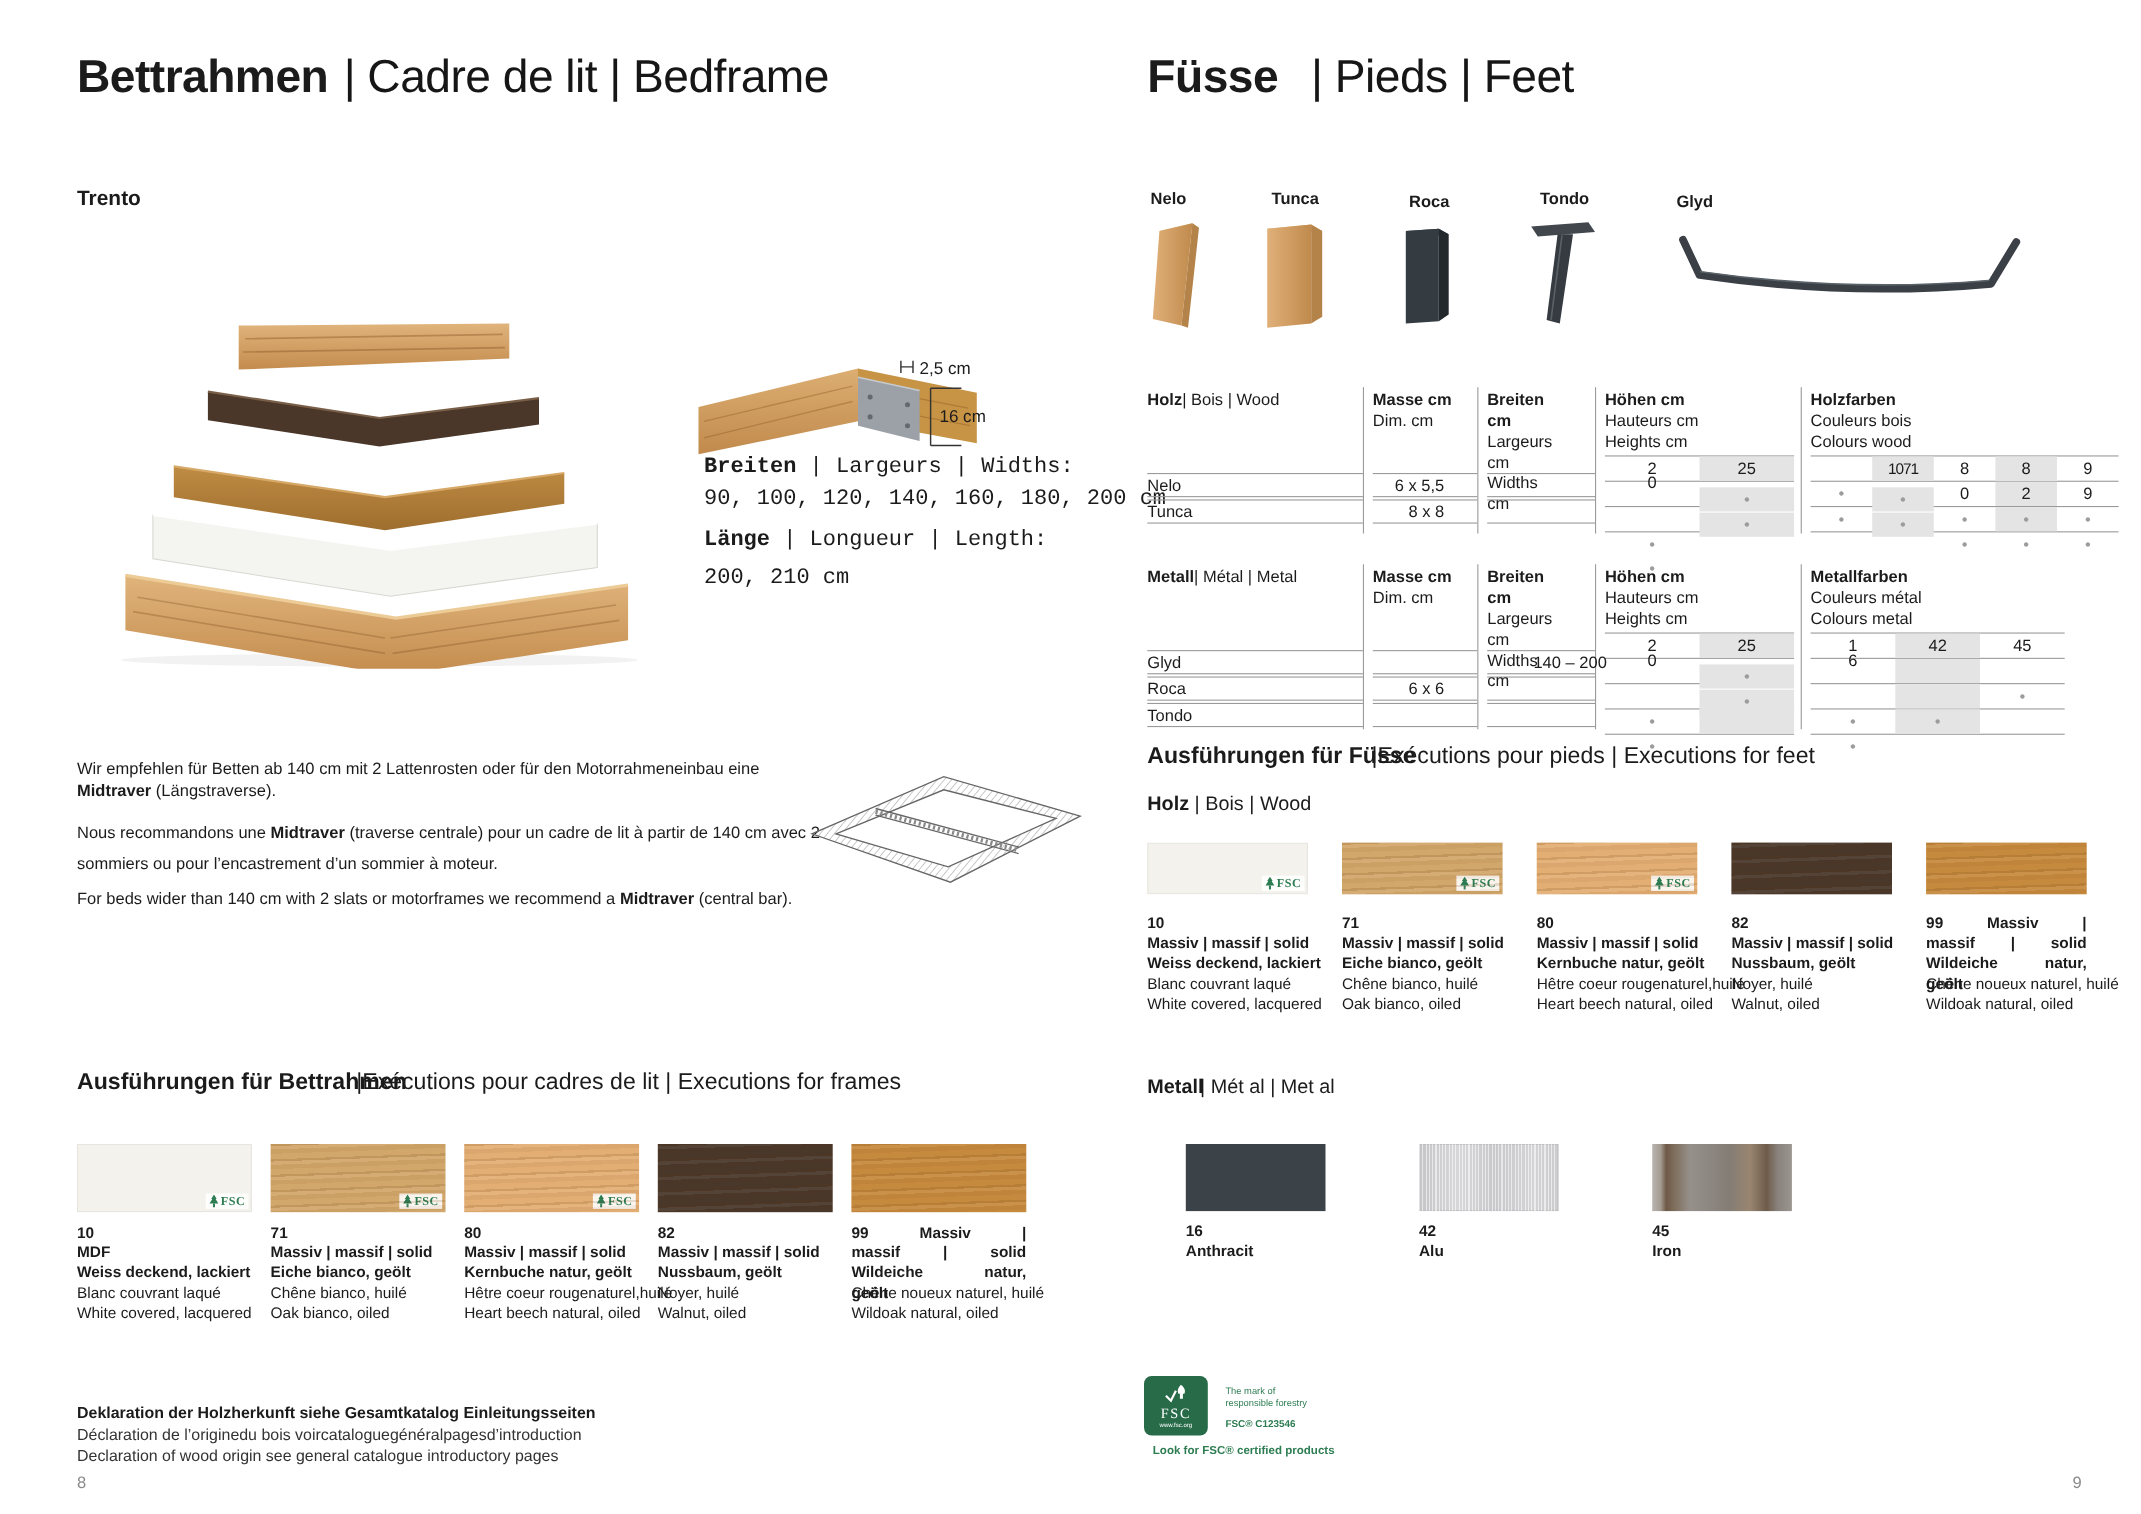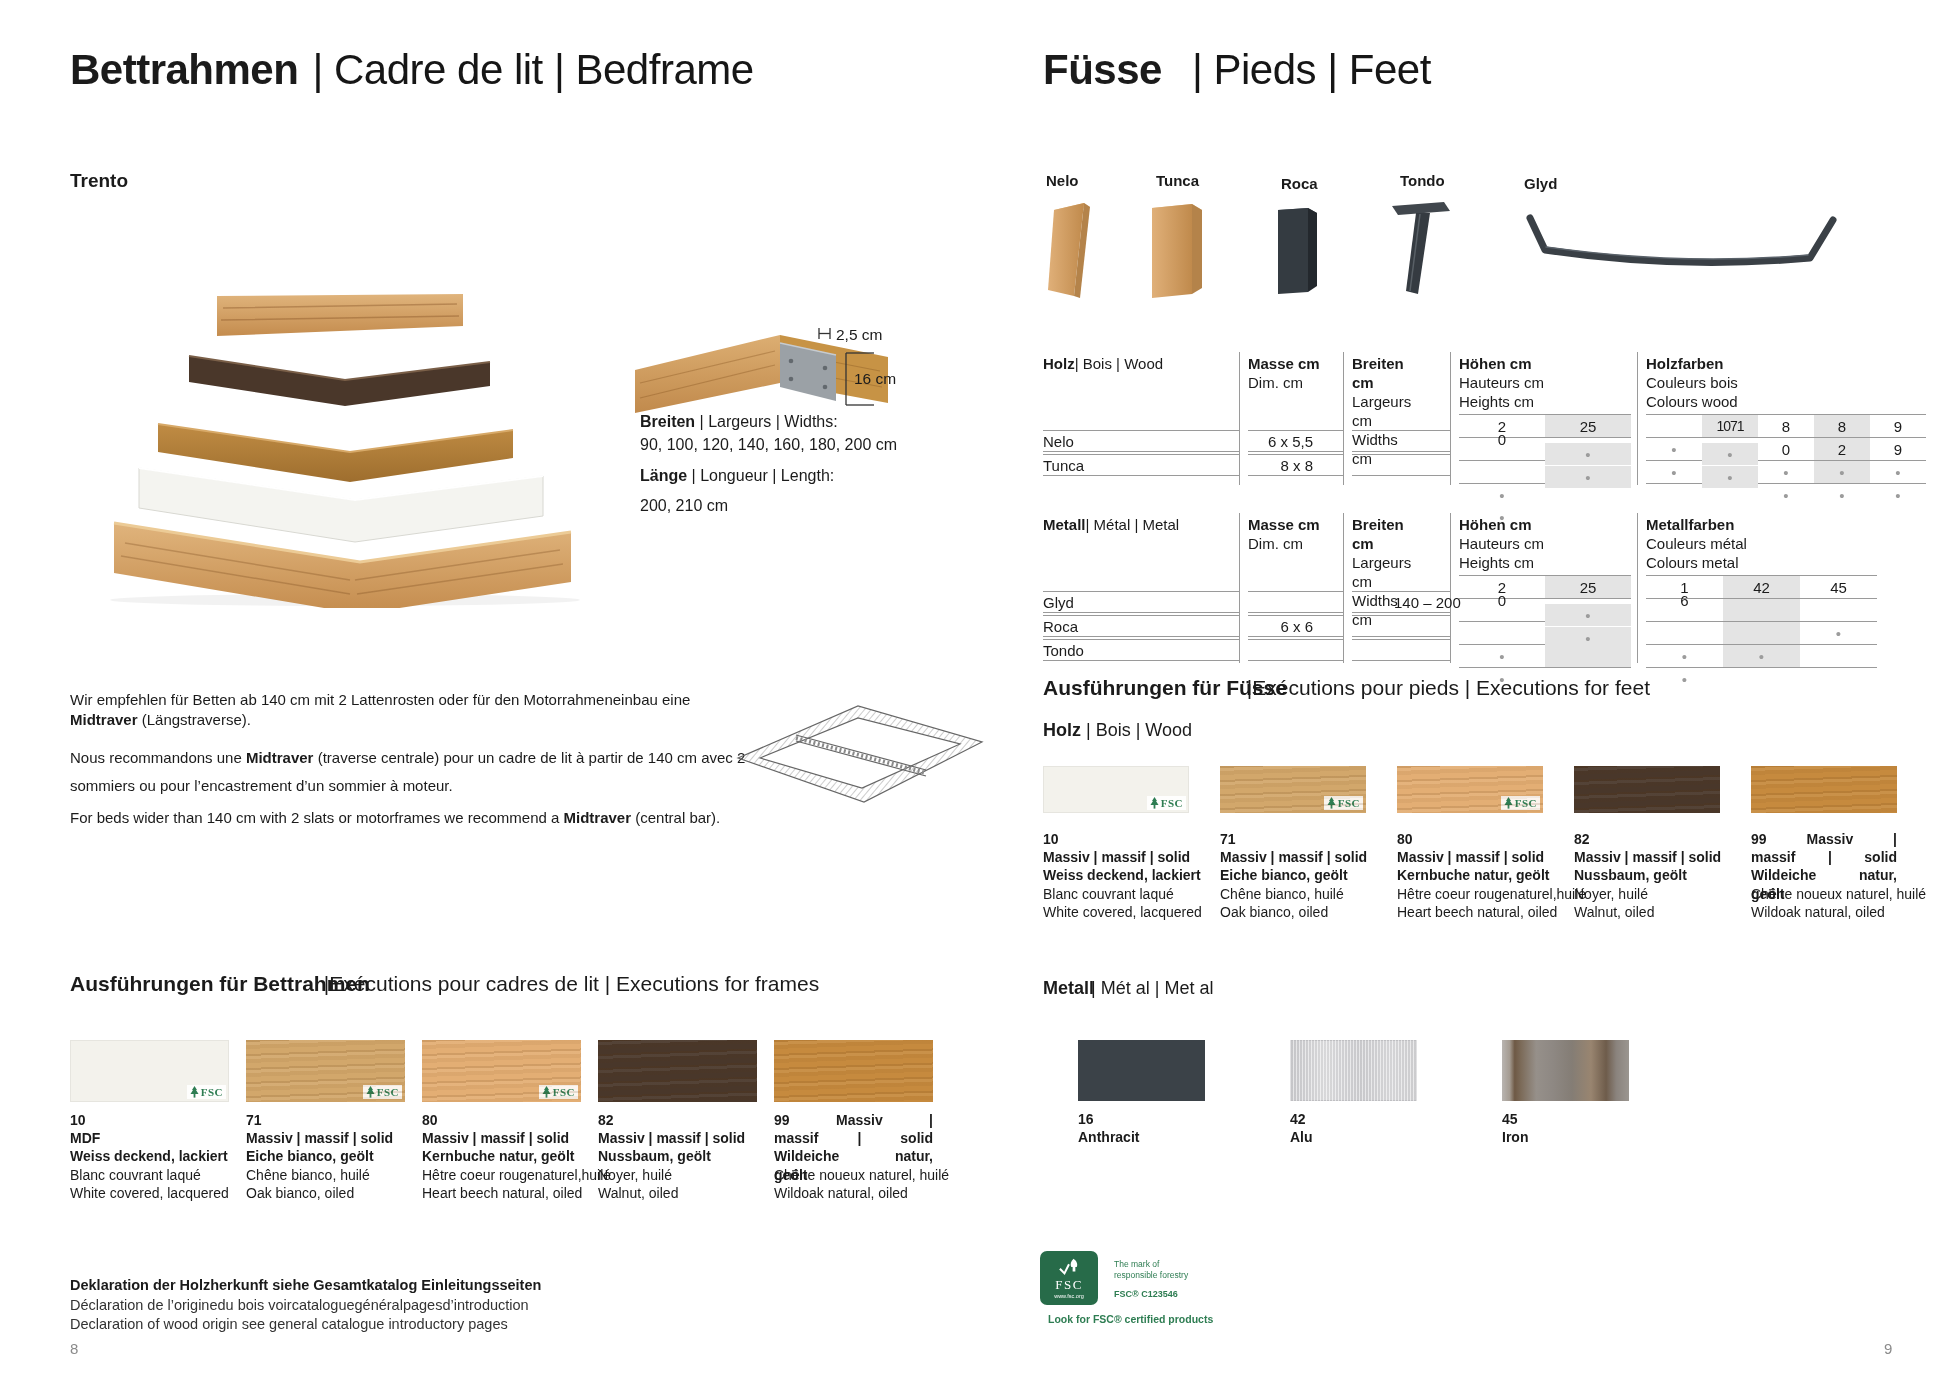--- a/index.html
+++ b/index.html
@@ -11,21 +11,21 @@
 
   
   .ptitle { font-size:42px; letter-spacing:-0.5px; white-space:nowrap; }
   .ptitle .tb { font-weight:700; }
   .ptitle .tl { font-weight:400; margin-left:14px; color:#161616; }
   .ptitle.r .tl { margin-left:30px; }
 
   .model { font-size:19px; font-weight:700; }
 
   
-  .dims { font-size:16px; line-height:1.45; }
+  .dims { font-size:20px; line-height:1.45;font-family:Liberation Mono, monospace; }
   .dims .mt { margin-top:8px; }
   .dims .mt2 { margin-top:6px; }
 
   
   .empf { width:676px; }
   .eh { font-size:23px; white-space:nowrap; }
   .eh .langs { font-weight:400; margin-left:-7px; }
   .empf p { font-size:15px; margin:0; }
   .empf .p1 { margin-top:10px; line-height:1.34; }
   .empf .p2 { margin-top:14px; line-height:1.85; }

